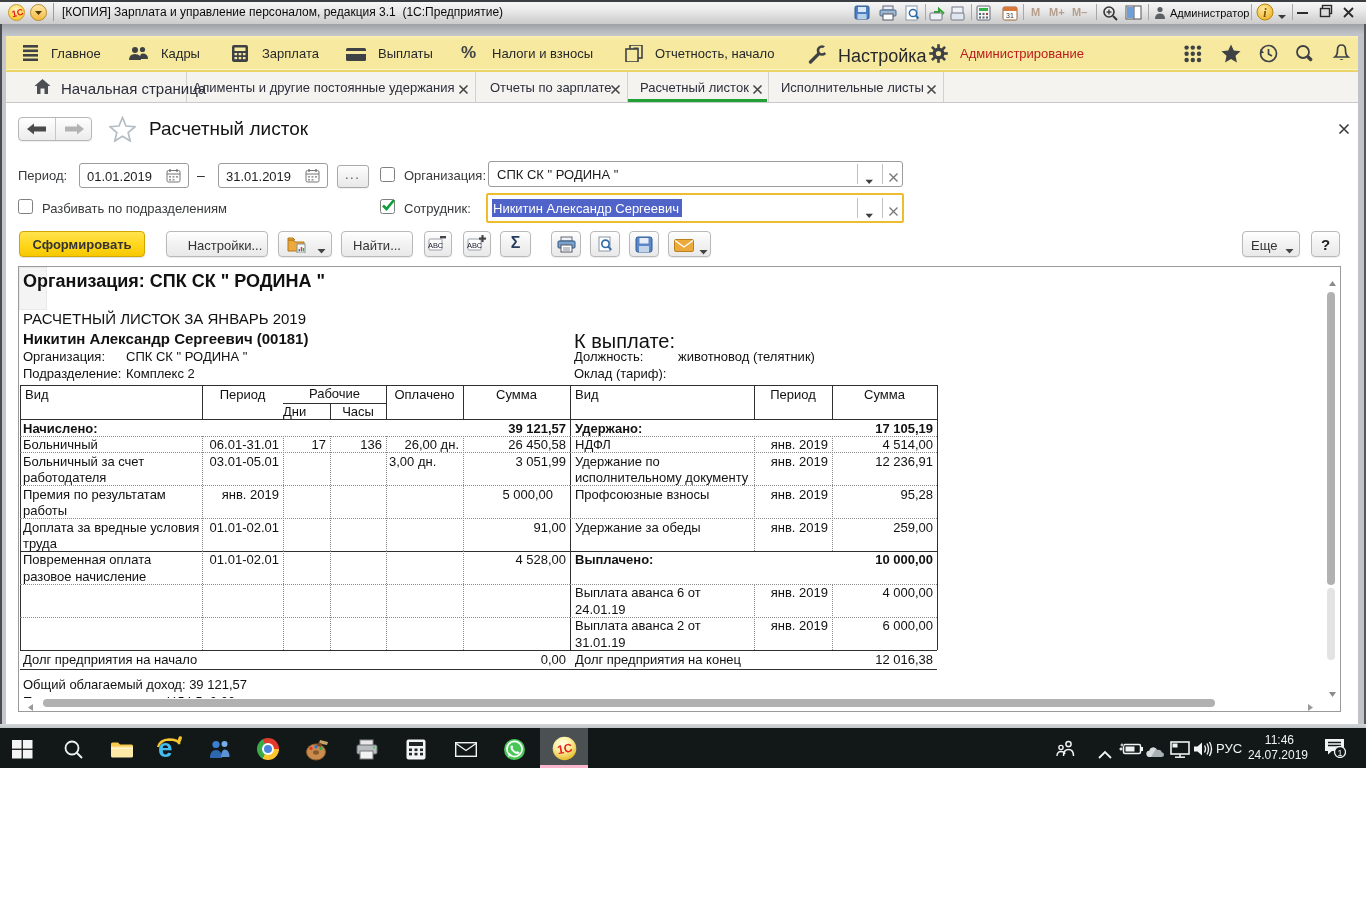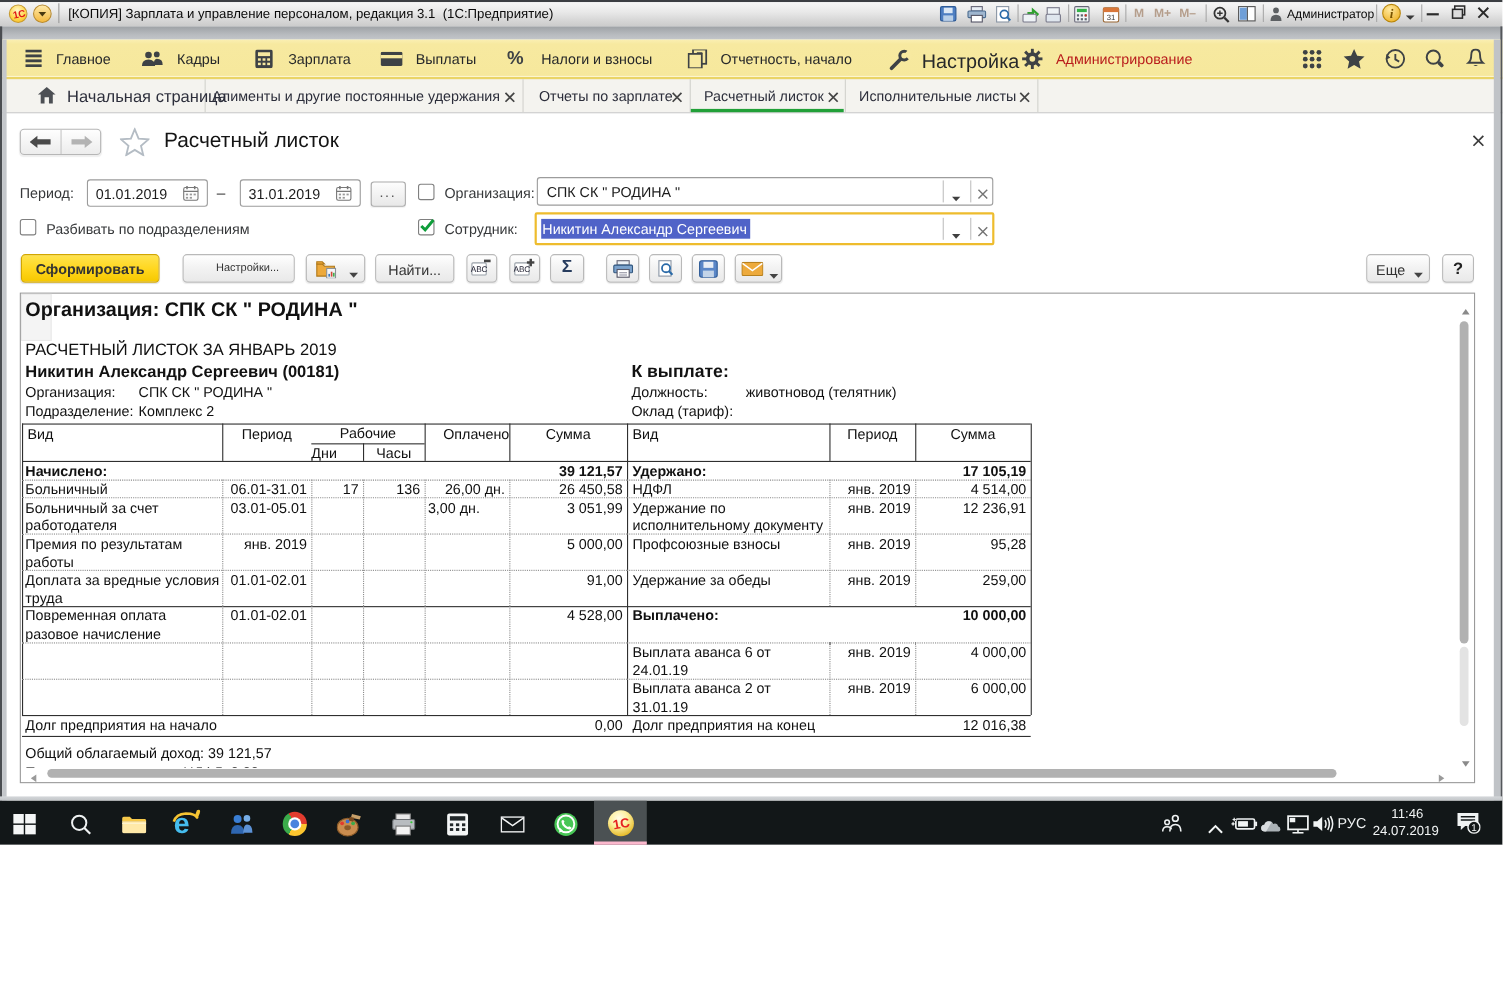--- a/index.html
+++ b/index.html
@@ -311,21 +311,21 @@
       <path d="M0.5 0.8 L8 0.8 L4.2 5 Z" fill="#3f3f3f"></path>
     </svg></div>
 <div class="ab" style="left:882px;top:198px;width:1px;height:20px;background:#c0c0c0"></div>
 <div class="ab" style="left:888px;top:203px"><svg width="11" height="11">
       <path d="M1.5 1.5 L9.5 9.5 M9.5 1.5 L1.5 9.5" stroke="#757575" stroke-width="1.3"></path>
     </svg></div>
 <div class="ab" style="left:19px;top:231px;width:126px;height:26px;border:1px solid #d2a600;border-radius:4px;background:linear-gradient(#ffe34e,#ffd61c 55%,#f6c800);box-shadow:0 1px 1px rgba(0,0,0,.12)"></div>
 <div class="ab" style="left:19px;top:237px;width:126px;font-size:13px;font-weight:bold;color:#333;text-align:center">Сформировать</div>
 <div class="ab" style="left:166px;top:231px;width:102px;height:26px"></div>
 <div class="btn" style="left:166px;top:231px;width:102px;height:26px"></div>
-<div class="ab" style="left:166px;top:238px;width:118px;font-size:10px;color:#333;text-align:center">Настройки...</div>
+<div class="ab" style="left:166px;top:238px;width:118px;font-size:13px;color:#333;text-align:center">Настройки...</div>
 <div class="ab" style="left:278px;top:231px;width:54px;height:26px"></div>
 <div class="btn" style="left:278px;top:231px;width:54px;height:26px"></div>
 <div class="ab" style="left:287px;top:236px"><svg width="20" height="17">
       <path d="M1 4 L1 15 L17 15 L17 6 L8 6 L6 4 Z" fill="#eda93b" stroke="#b07818"></path>
       <path d="M1 4 L1 2 L6 2 L8 4 Z" fill="#eda93b" stroke="#b07818"></path>
       <rect x="10" y="8" width="8" height="9" fill="#f4f6f8" stroke="#8a8f94"></rect>
       <rect x="11.5" y="13" width="1.5" height="2.5" fill="#3a7ac0"></rect>
       <rect x="13.7" y="11" width="1.5" height="4.5" fill="#d04838"></rect>
       <rect x="15.7" y="12" width="1.5" height="3.5" fill="#3fae4f"></rect>
     </svg></div>
@@ -393,21 +393,21 @@
     </svg></div>
 <div class="ab" style="left:1311px;top:231px;width:29px;height:26px"></div>
 <div class="btn" style="left:1311px;top:231px;width:29px;height:26px"></div>
 <div class="ab" style="left:1311px;top:236px;width:29px;font-size:15px;color:#222;text-align:center;font-weight:bold">?</div>
 <div class="ab" style="left:18px;top:266px;width:1323px;height:446px;border:1px solid #9a9a9a;background:#fff"></div>
 <div class="ab" style="left:19px;top:267px;width:1321px;height:444px;overflow:hidden;font-size:13px;color:#111">
 <div class="ab" style="left:0;top:0;width:28px;height:43px;background:#f4f4f4;border:1px solid #e9e9e9"></div>
 <div class="ab" style="left:4px;top:3.5px;font-size:18px;font-weight:bold;color:#111;white-space:pre">Организация: СПК СК " РОДИНА "</div>
 <div class="ab" style="left:4px;top:42.5px;font-size:15px;color:#111;white-space:pre">РАСЧЕТНЫЙ ЛИСТОК ЗА ЯНВАРЬ 2019</div>
 <div class="ab" style="left:4px;top:63px;font-size:15px;font-weight:bold;color:#111;white-space:pre">Никитин Александр Сергеевич (00181)</div>
-<div class="ab" style="left:555px;top:63px;font-size:16px;font-weight:bold;color:#111;white-space:pre">К выплате:</div>
+<div class="ab" style="left:555px;top:63px;font-size:20px;font-weight:normal;color:#111;white-space:pre">К выплате:</div>
 <div class="ab" style="left:4px;top:82px;font-size:13px;color:#111;white-space:pre">Организация:</div>
 <div class="ab" style="left:107px;top:82px;font-size:13px;color:#111;white-space:pre">СПК СК " РОДИНА "</div>
 <div class="ab" style="left:555px;top:82px;font-size:13px;color:#111;white-space:pre">Должность:</div>
 <div class="ab" style="left:659px;top:82px;font-size:13px;color:#111;white-space:pre">животновод (телятник)</div>
 <div class="ab" style="left:4px;top:99px;font-size:13px;color:#111;white-space:pre">Подразделение:</div>
 <div class="ab" style="left:107px;top:99px;font-size:13px;color:#111;white-space:pre">Комплекс 2</div>
 <div class="ab" style="left:555px;top:99px;font-size:13px;color:#111;white-space:pre">Оклад (тариф):</div>
 <div class="ab" style="left:1px;top:118px;width:917px;height:0;border-top:1px solid #2f2f2f"></div>
 <div class="ab" style="left:264px;top:135.6px;width:103px;height:0;border-top:1px solid #2f2f2f"></div>
 <div class="ab" style="left:1px;top:152px;width:917px;height:0;border-top:1px solid #2f2f2f"></div>
@@ -447,42 +447,42 @@
 <div class="ab" style="left:444px;top:283.9px;width:0;height:98.7px;border-left:1px dotted #8a8a8a"></div>
 <div class="ab" style="left:735px;top:168.7px;width:0;height:115.2px;border-left:1px dotted #8a8a8a"></div>
 <div class="ab" style="left:735px;top:316.8px;width:0;height:65.8px;border-left:1px dotted #8a8a8a"></div>
 <div class="ab" style="left:813px;top:168.7px;width:0;height:115.2px;border-left:1px dotted #8a8a8a"></div>
 <div class="ab" style="left:813px;top:316.8px;width:0;height:65.8px;border-left:1px dotted #8a8a8a"></div>
 <div class="ab" style="left:6px;top:120px;font-size:13px;color:#111;white-space:pre">Вид</div>
 <div class="ab" style="left:183px;top:120px;width:81px;text-align:center">Период</div>
 <div class="ab" style="left:264px;top:119px;width:103px;text-align:center">Рабочие</div>
 <div class="ab" style="left:264px;top:136.6px;width:47px;text-align:left">Дни</div>
 <div class="ab" style="left:311px;top:136.6px;width:56px;text-align:center">Часы</div>
-<div class="ab" style="left:367px;top:120px;width:77px;text-align:right">Оплачено</div>
+<div class="ab" style="left:367px;top:120px;width:77px;text-align:center">Оплачено</div>
 <div class="ab" style="left:444px;top:120px;width:107px;text-align:center">Сумма</div>
 <div class="ab" style="left:556px;top:120px;font-size:13px;color:#111;white-space:pre">Вид</div>
 <div class="ab" style="left:735px;top:120px;width:78px;text-align:center">Период</div>
 <div class="ab" style="left:813px;top:120px;width:105px;text-align:center">Сумма</div>
 <div class="ab" style="left:4px;top:153.5px;font-size:13px;font-weight:bold;color:#111;white-space:pre">Начислено:</div>
 <div class="ab" style="left:447px;top:153.5px;width:100px;text-align:right;font-weight:bold;white-space:pre">39 121,57</div>
 <div class="ab" style="left:4px;top:170.2px;font-size:13px;color:#111;white-space:pre">Больничный</div>
 <div class="ab" style="left:185px;top:170.2px;width:75px;text-align:right;white-space:pre">06.01-31.01</div>
 <div class="ab" style="left:267px;top:170.2px;width:40px;text-align:right;white-space:pre">17</div>
 <div class="ab" style="left:317px;top:170.2px;width:46px;text-align:right;white-space:pre">136</div>
 <div class="ab" style="left:370px;top:170.2px;width:70px;text-align:right;white-space:pre">26,00 дн.</div>
 <div class="ab" style="left:447px;top:170.2px;width:100px;text-align:right;white-space:pre">26 450,58</div>
 <div class="ab" style="left:4px;top:186.7px;font-size:13px;color:#111;white-space:pre">Больничный за счет</div>
 <div class="ab" style="left:4px;top:203.15px;font-size:13px;color:#111;white-space:pre">работодателя</div>
 <div class="ab" style="left:185px;top:186.7px;width:75px;text-align:right;white-space:pre">03.01-05.01</div>
 <div class="ab" style="left:370px;top:186.7px;width:70px;text-align:left;white-space:pre">3,00 дн.</div>
 <div class="ab" style="left:447px;top:186.7px;width:100px;text-align:right;white-space:pre">3 051,99</div>
 <div class="ab" style="left:4px;top:219.6px;font-size:13px;color:#111;white-space:pre">Премия по результатам</div>
 <div class="ab" style="left:4px;top:236.05px;font-size:13px;color:#111;white-space:pre">работы</div>
 <div class="ab" style="left:185px;top:219.6px;width:75px;text-align:right;white-space:pre">янв. 2019</div>
-<div class="ab" style="left:447px;top:219.6px;width:100px;text-align:right;white-space:pre">5 000,00</div>
+<div class="ab" style="left:434px;top:219.6px;width:100px;text-align:right;white-space:pre">5 000,00</div>
 <div class="ab" style="left:4px;top:252.5px;font-size:13px;color:#111;white-space:pre">Доплата за вредные условия</div>
 <div class="ab" style="left:4px;top:268.95px;font-size:13px;color:#111;white-space:pre">труда</div>
 <div class="ab" style="left:185px;top:252.5px;width:75px;text-align:right;white-space:pre">01.01-02.01</div>
 <div class="ab" style="left:447px;top:252.5px;width:100px;text-align:right;white-space:pre">91,00</div>
 <div class="ab" style="left:4px;top:285.4px;font-size:13px;color:#111;white-space:pre">Повременная оплата</div>
 <div class="ab" style="left:4px;top:301.85px;font-size:13px;color:#111;white-space:pre">разовое начисление</div>
 <div class="ab" style="left:185px;top:285.4px;width:75px;text-align:right;white-space:pre">01.01-02.01</div>
 <div class="ab" style="left:447px;top:285.4px;width:100px;text-align:right;white-space:pre">4 528,00</div>
 <div class="ab" style="left:4px;top:385px;font-size:13px;color:#111;white-space:pre">Долг предприятия на начало</div>
 <div class="ab" style="left:447px;top:385px;width:100px;text-align:right;white-space:pre">0,00</div>

